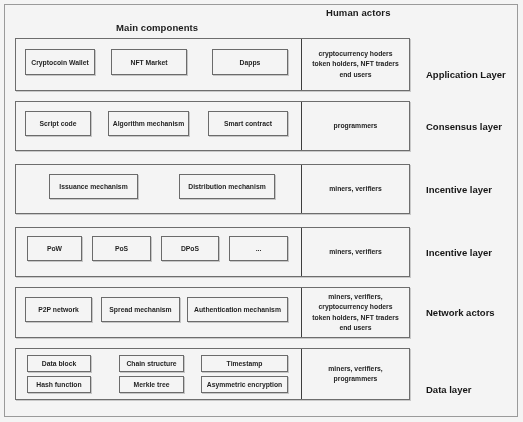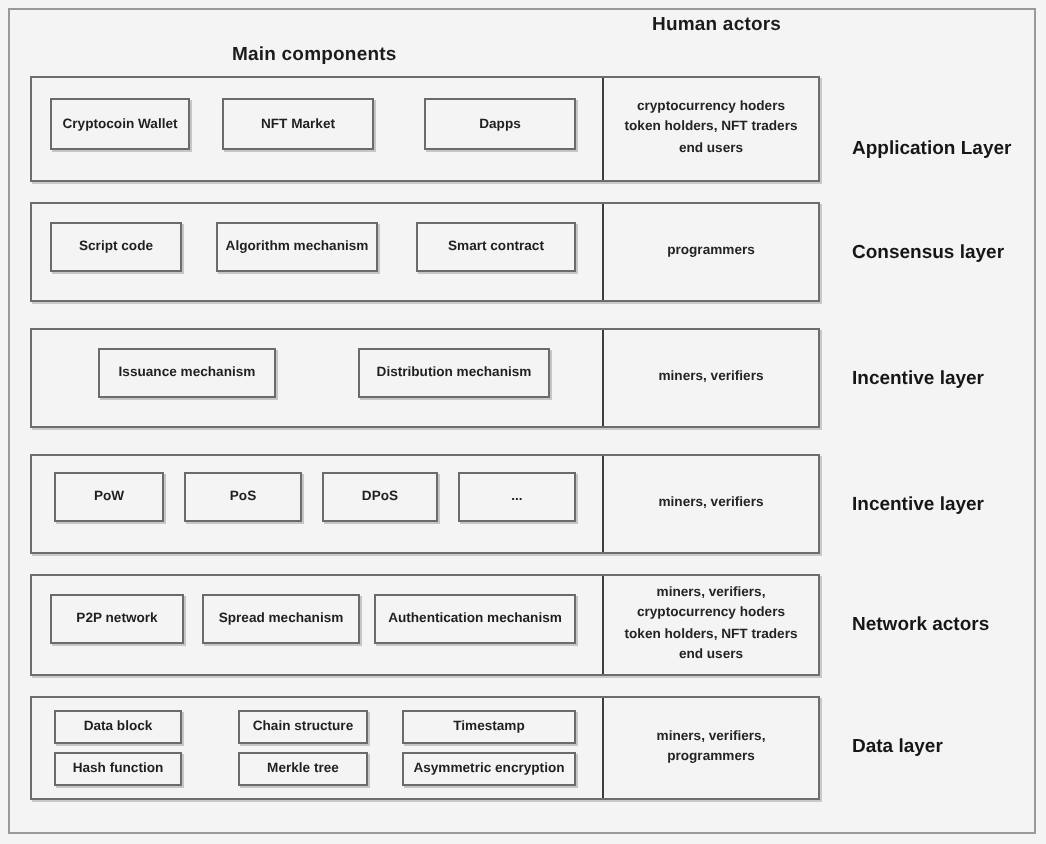--- a/index.html
+++ b/index.html
@@ -201,14 +201,14 @@
       <div class="comp-box" style="left:11px; top:27px; width:64px; height:17px;">Hash function</div>
       <div class="comp-box" style="left:103px; top:27px; width:65px; height:17px;">Merkle tree</div>
       <div class="comp-box" style="left:185px; top:27px; width:87px; height:17px;">Asymmetric encryption</div>
     </div>
     <div class="row-divider"></div>
     <div class="row-actors">
       <div class="actor-text">miners, verifiers,
 programmers</div>
     </div>
   </div>
-  <div class="layer-name" style="top:368px;">Data layer</div>
+  <div class="layer-name" style="top:384px;">Data layer</div>
 </div>
 
 </body></html>

